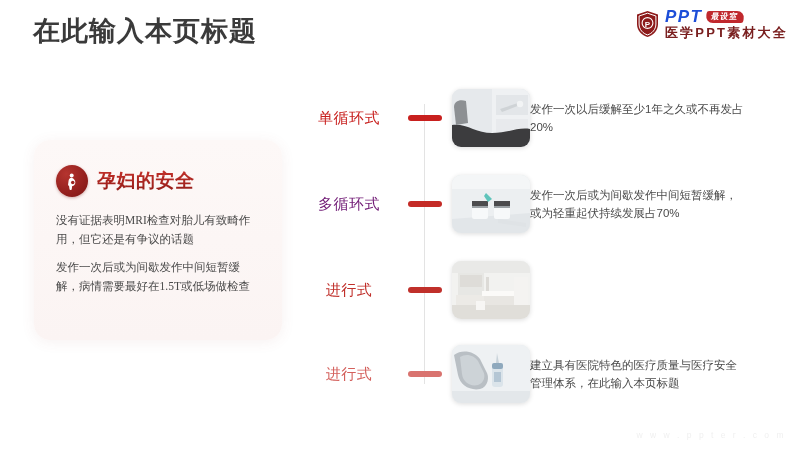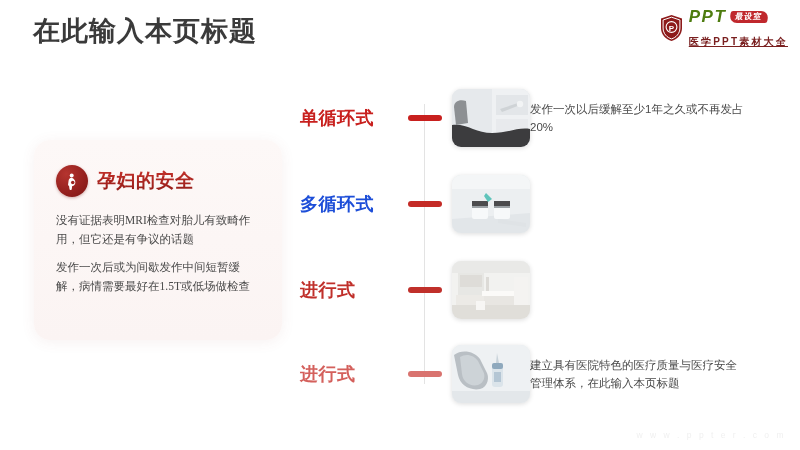--- a/index.html
+++ b/index.html
@@ -23,31 +23,31 @@
     position:absolute;right:12px;top:8px;
     display:flex;align-items:center;gap:5px;
   }
   .brand-shield{
     width:25px;height:28px;position:relative;flex:0 0 auto;
   }
   .brand-shield svg{display:block;}
   .brand-txt{display:flex;flex-direction:column;line-height:1;}
   .brand-row1{display:flex;align-items:center;gap:4px;}
   .brand-ppt{
-    font-size:17px;font-weight:bold;color:#4d7c0f;
+    font-size:17px;font-weight:bold;color:#1d4ed8;
     font-style:italic;letter-spacing:1.5px;
   }
   .brand-badge{
     background:#c0282d;color:#fff;font-size:8px;
     padding:2px 6px 2px 5px;border-radius:2px 8px 2px 8px;
     letter-spacing:1px;font-weight:bold;transform:skewX(-10deg);
   }
   .brand-sub{
-    font-size:10px;color:#7a2020;letter-spacing:2.2px;
-    margin-top:12px;font-weight:bold;text-decoration:underline;
+    font-size:13px;color:#7a2020;letter-spacing:2.2px;
+    margin-top:1px;font-weight:bold;
   }
 
   
   .info-card{
     position:absolute;left:34px;top:140px;width:248px;height:200px;
     background:linear-gradient(180deg,#fdf8f7 0%,#fbf4f3 100%);
     border-radius:16px;
     box-shadow:0 2px 14px rgba(150,80,80,.08);
     font-family:Liberation Serif, serif;
   }
@@ -75,21 +75,21 @@
 
   
   .spine{
     position:absolute;left:424px;top:104px;width:1px;height:280px;
     background:#e3e3e3;
   }
 
   
   .row{position:absolute;left:300px;width:500px;display:flex;align-items:center;}
   .row-label{
-    width:98px;text-align:left;font-size:18px;font-weight:bold;
+    width:98px;text-align:center;font-size:15px;font-weight:normal;
     letter-spacing:.5px;flex:0 0 auto;
   }
   .dash{
     width:34px;height:6px;border-radius:3px;margin:0 10px;flex:0 0 auto;
   }
   .thumb{
     width:78px;height:58px;border-radius:9px;flex:0 0 auto;
     overflow:hidden;position:relative;
     box-shadow:0 1px 5px rgba(0,0,0,.14);
     background:#e9ecef;
@@ -162,37 +162,38 @@
         <path d="M0 36 C14 34 24 44 40 44 C56 44 66 38 78 40 L78 58 L0 58 Z" fill="#3c3c3e"></path>
         <path d="M2 18 C2 12 8 10 14 12 L16 34 L4 36 Z" fill="#8d9093"></path>
         <path d="M48 20 L66 14 L68 16 L50 23 Z" fill="#cfd3d6"></path>
         <circle cx="68" cy="15" r="3.2" fill="#f2f4f5"></circle>
       </svg>
     </div>
     <div class="row-text">发作一次以后缓解至少1年之久或不再发占20%</div>
   </div>
 
   <div class="row" style="top:175px;height:58px;">
-    <div class="row-label" style="color: #1d4ed8;">多循环式</div>
+    <div class="row-label" style="color: #701a75;">多循环式</div>
     <div class="dash" style="background: rgb(196, 43, 38);"></div>
     <div class="thumb">
       <svg viewBox="0 0 78 58" preserveAspectRatio="none" aria-hidden="true">
         <rect width="78" height="58" fill="#eceff1"></rect>
         <rect x="0" y="0" width="78" height="14" fill="#f4f6f7"></rect>
         <path d="M0 44 L78 38 L78 58 L0 58 Z" fill="#e2e6e9"></path>
         <rect x="20" y="26" width="16" height="18" rx="2" fill="#f7f9fa"></rect>
         <rect x="20" y="26" width="16" height="5" fill="#4b4b4d"></rect>
         <rect x="20" y="31" width="16" height="2" fill="#9aa0a4"></rect>
         <rect x="42" y="26" width="16" height="18" rx="2" fill="#f7f9fa"></rect>
         <rect x="42" y="26" width="16" height="5" fill="#4b4b4d"></rect>
         <rect x="42" y="31" width="16" height="2" fill="#9aa0a4"></rect>
         <path d="M34 18 L40 24 L36 27 L32 21 Z" fill="#5fc4bb"></path>
         <path d="M46 44 L74 48 L74 52 L46 48 Z" fill="#dfe3e6"></path>
       </svg>
     </div>
+    <div class="row-text">发作一次后或为间歇发作中间短暂缓解，或为轻重起伏持续发展占70%</div>
   </div>
 
   <div class="row" style="top:261px;height:58px;">
     <div class="row-label" style="color: rgb(192, 48, 43);">进行式</div>
     <div class="dash" style="background: rgb(192, 48, 43);"></div>
     <div class="thumb">
       <svg viewBox="0 0 78 58" preserveAspectRatio="none" aria-hidden="true">
         <rect width="78" height="58" fill="#f2f2f0"></rect>
         <rect x="0" y="0" width="78" height="12" fill="#e9e9e7"></rect>
         <rect x="0" y="44" width="78" height="14" fill="#e0ded9"></rect>

